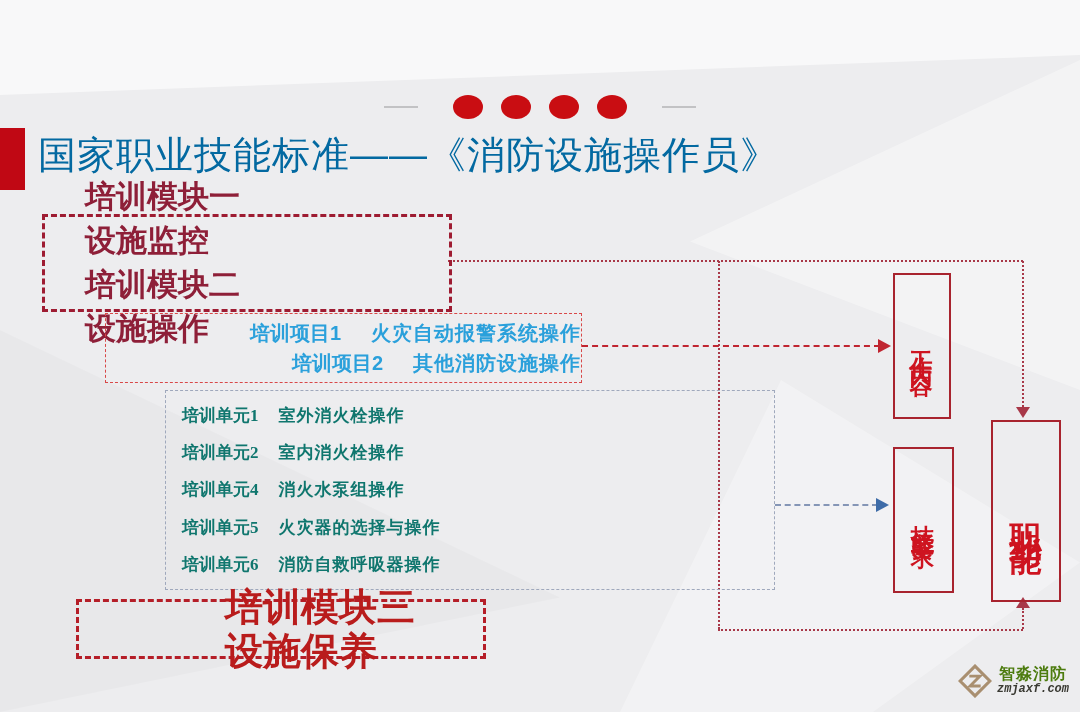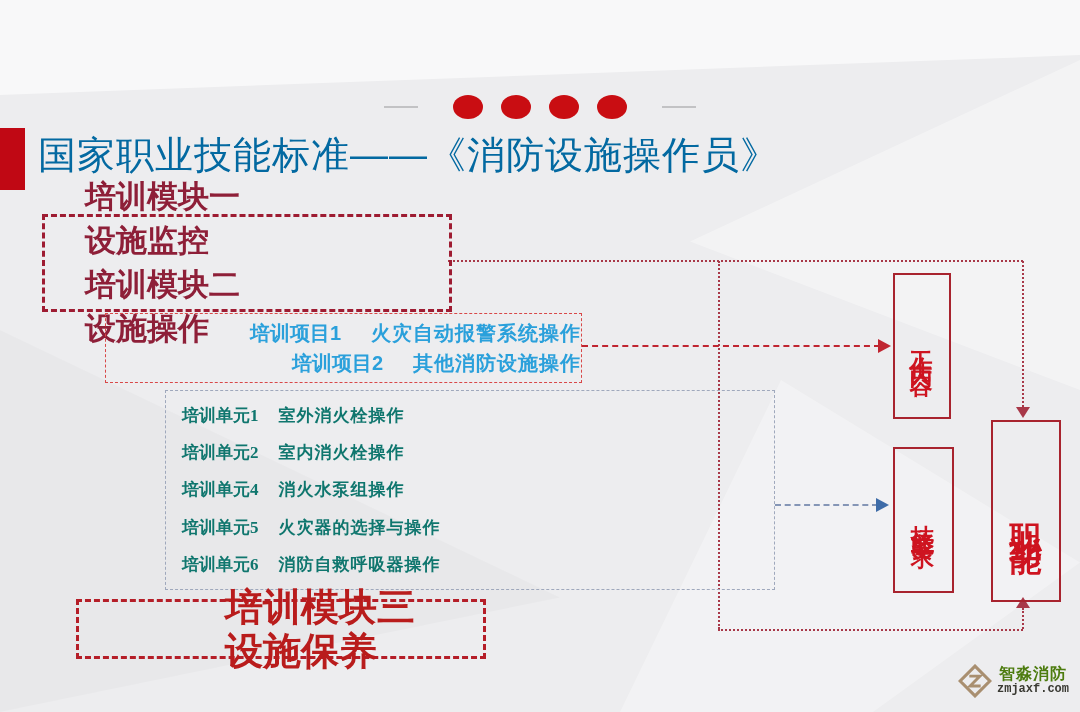--- a/index.html
+++ b/index.html
@@ -94,21 +94,21 @@
     border-top:7px solid transparent;border-bottom:7px solid transparent;border-left:13px solid #c02530;}
   .hdash-blue{position:absolute;left:775px;top:504px;width:103px;height:0;border-top:2px dashed #8596b6;}
   .arrhead-blue{position:absolute;left:876px;top:498px;width:0;height:0;
     border-top:7px solid transparent;border-bottom:7px solid transparent;border-left:13px solid #3e6ca8;}
 
   
   .logo{position:absolute;left:958px;top:664px;display:flex;align-items:center;}
   .logo svg{width:34px;height:34px;margin-right:5px;}
   .logo .txt{display:flex;flex-direction:column;line-height:1.05;}
   .logo .cn{font-size:16px;font-weight:700;color:#4d7c0f;letter-spacing:1px;text-align:center;}
-  .logo .en{font-size:12px;font-weight:700;color:#3a3a33;font-family:"Liberation Mono","DejaVu Sans Mono",monospace;}
+  .logo .en{font-size:12px;font-weight:700;color:#3a3a33;font-family:"Liberation Mono","DejaVu Sans Mono",monospace;font-style:italic;}
 </style>
 </head>
 <body>
 
 <div class="stage">
 
   <div class="bg">
     <div class="p1"></div>
       <div class="p2"></div>
       <div class="p3"></div>

